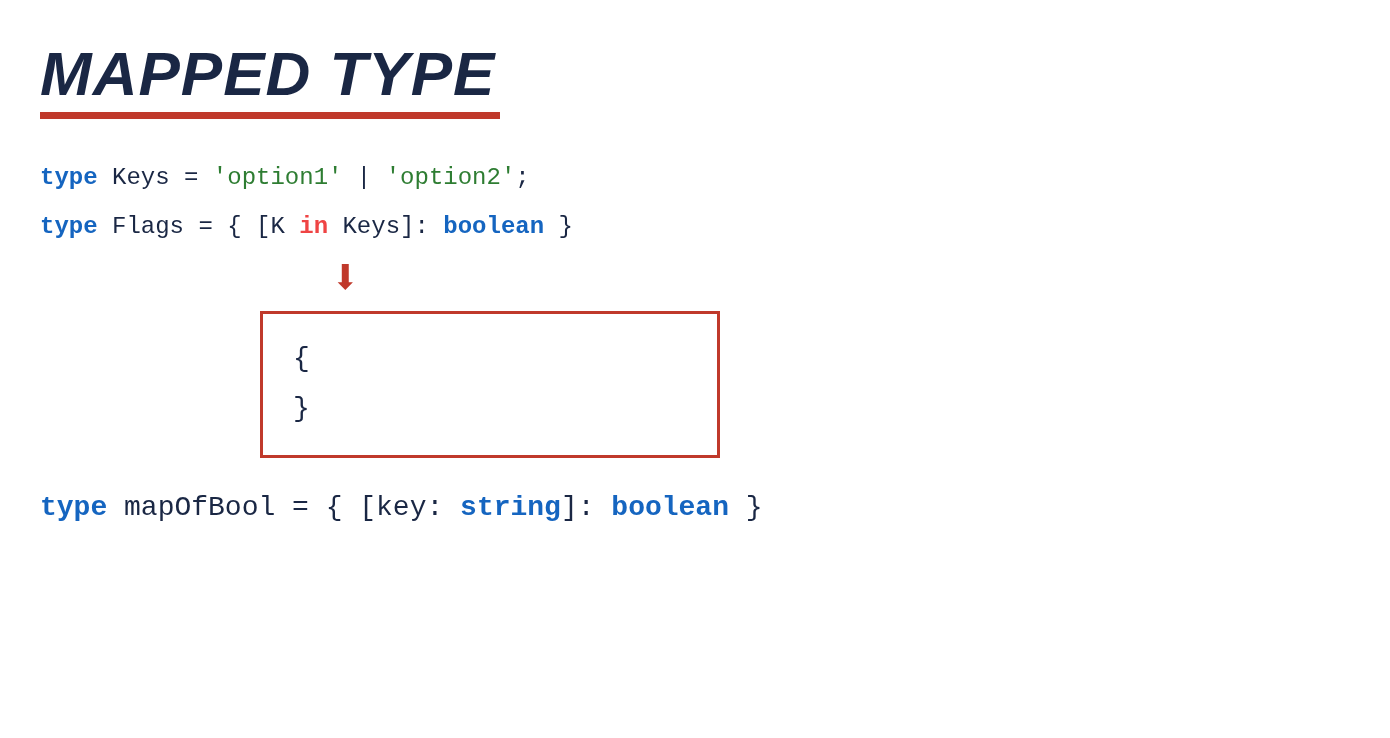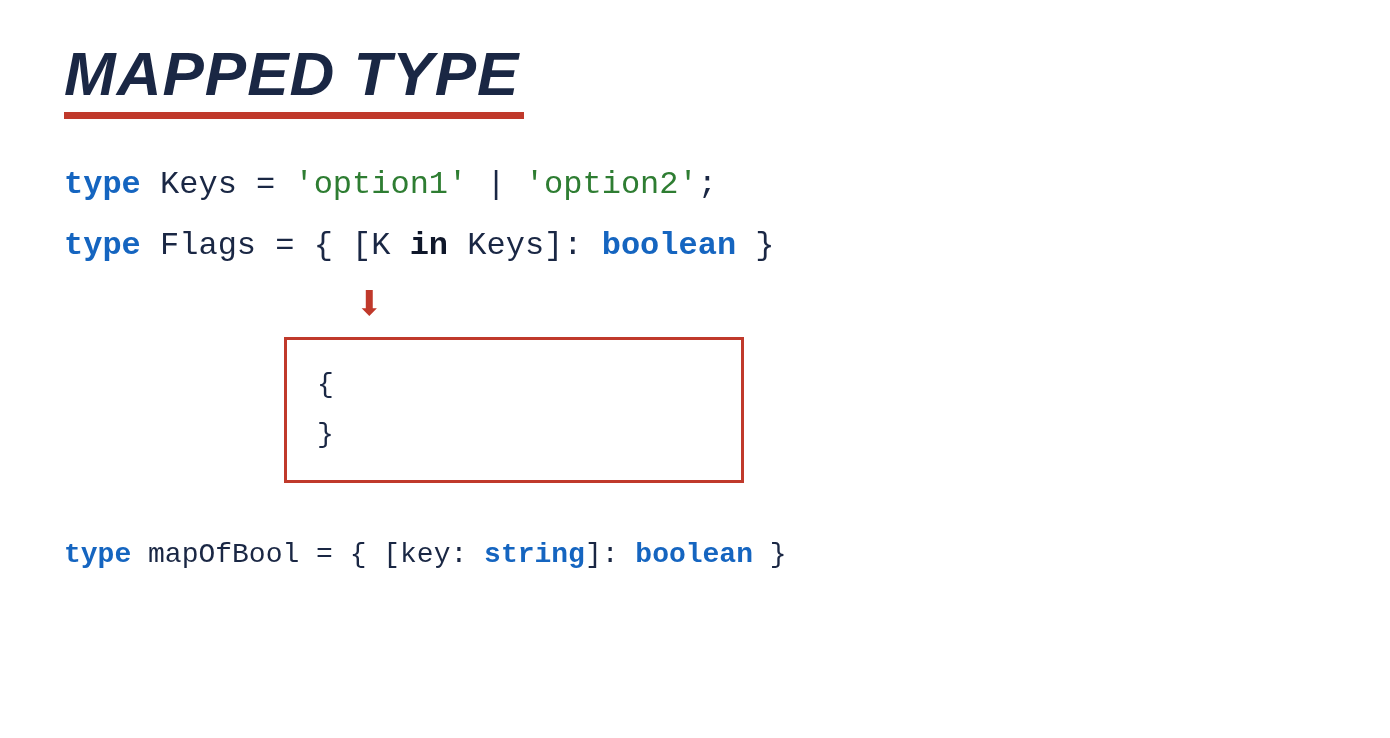--- a/index.html
+++ b/index.html
@@ -11,21 +11,21 @@
     body {
       background: #ffffff;
       font-family: 'Courier New', Courier, monospace;
       width: 1390px;
       height: 738px;
       overflow: hidden;
       position: relative;
     }
 
     .page-container {
-      padding: 40px 64px;
+      padding: 40px 40px;
     }
 
     .title-section {
       margin-bottom: 40px;
     }
 
     .main-title {
       font-family: Arial, Helvetica, sans-serif;
       font-weight: 900;
       font-size: 62px;
@@ -40,40 +40,40 @@
       background-color: #c0392b;
       width: 460px;
       margin-top: 4px;
     }
 
     .code-section {
       margin-top: 40px;
     }
 
     .code-line {
-      font-size: 32px;
+      font-size: 24px;
       line-height: 1.6;
       margin-bottom: 10px;
     }
 
     .kw {
       color: #1565c0;
       font-weight: bold;
     }
 
     .str {
       color: #2e7d32;
     }
 
     .type-name {
       color: #1a2744;
     }
 
     .kw-in {
-      color: #0f172a;
+      color: #ef4444;
       font-weight: bold;
     }
 
     .bool-type {
       color: #1565c0;
       font-weight: bold;
     }
 
     .arrow-container {
       display: flex;
@@ -108,21 +108,21 @@
     }
 
     .prop-type {
       color: #1565c0;
       font-weight: bold;
     }
 
     .code-line-bottom {
       font-size: 28px;
       line-height: 1.6;
-      margin-top: 50px;
+      margin-top: 28px;
     }
   </style>
 </head>
 <body>
 
 <div class="page-container">
 
   <div class="title-section">
     <h1 class="main-title">MAPPED TYPE</h1>
     <div class="title-underline"></div>

